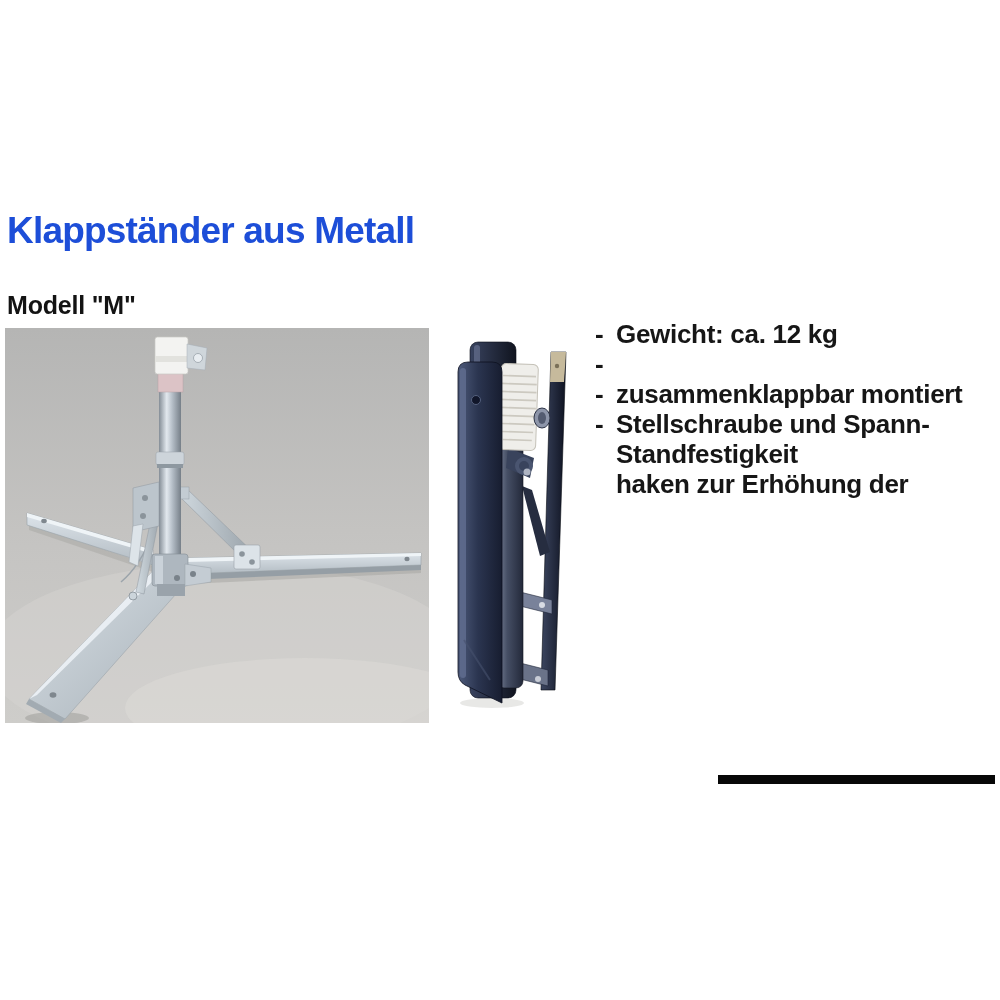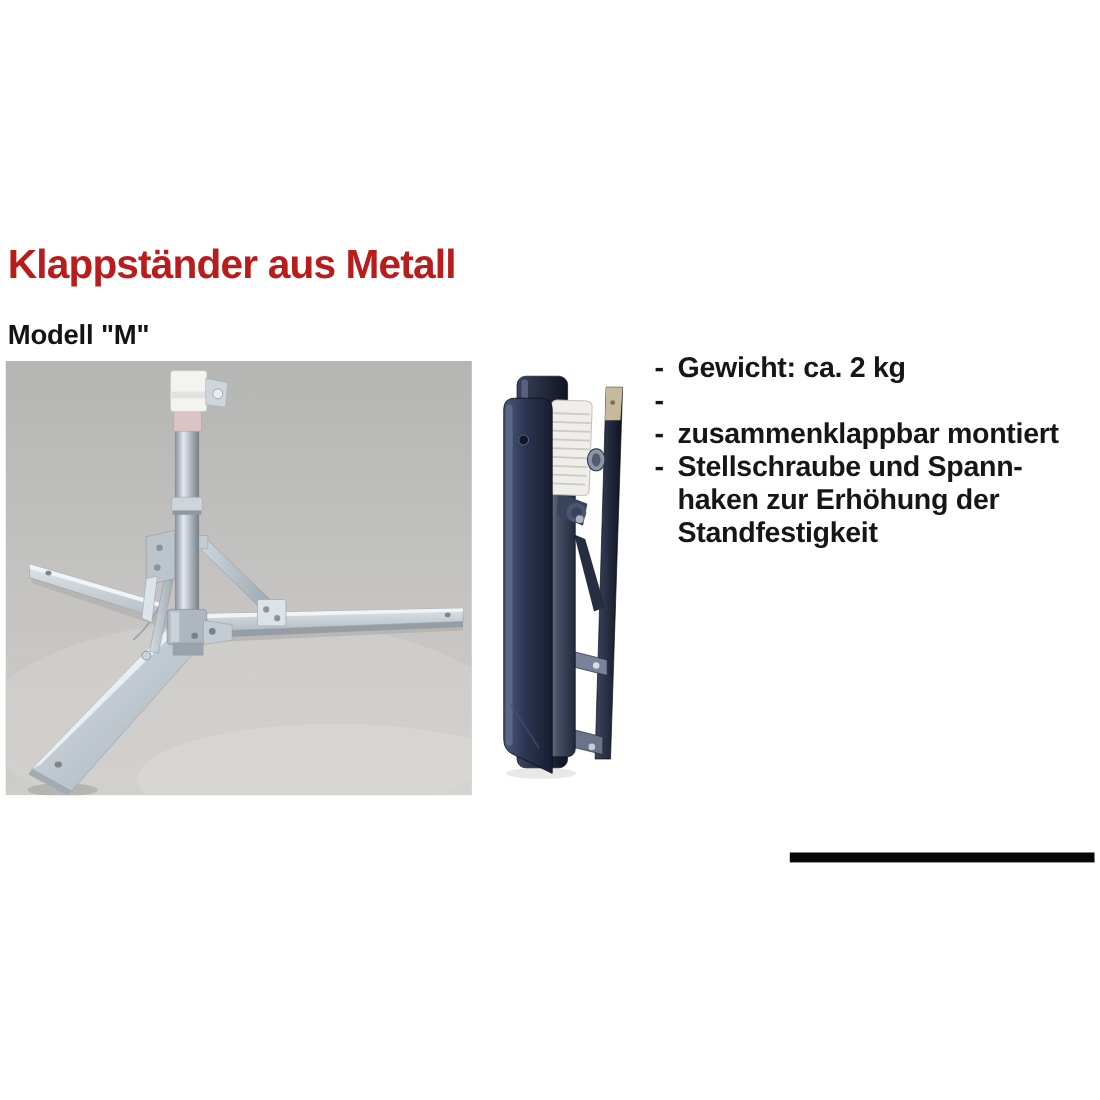--- a/index.html
+++ b/index.html
@@ -1,22 +1,22 @@
 <!DOCTYPE html>
 <html><head>
 <meta charset="utf-8">
 <style>
   html,body{margin:0;padding:0;background:#ffffff;}
   #page{
     position:relative;width:1000px;height:1000px;background:#ffffff;overflow:hidden;
     font-family:"Liberation Sans", sans-serif;color:#141414;
   }
   #title{
-    position:absolute;left:7px;top:221px;
-    font-size:37px;font-weight:bold;letter-spacing:-0.8px;line-height:1.1;color:#b91c1c;
+    position:absolute;left:7px;top:211px;
+    font-size:37px;font-weight:bold;letter-spacing:-0.8px;line-height:1.1;color:#1d4ed8;
   }
   #subtitle{
     position:absolute;left:7px;top:291px;
     font-size:25px;font-weight:bold;letter-spacing:-0.2px;color:#131313;
   }
   #photo-assembled{position:absolute;left:5px;top:328px;width:424px;height:395px;}
   #photo-folded{position:absolute;left:450px;top:340px;width:145px;height:372px;}
   #features{
     position:absolute;left:595px;top:319px;width:405px;
     font-size:26px;font-weight:bold;line-height:30px;color:#161616;letter-spacing:-0.3px;
@@ -191,38 +191,38 @@
         <rect x="10" y="28" width="6" height="310" rx="3" fill="#5f6c8e" opacity="0.85"></rect>
         <circle cx="26" cy="60" r="4.5" fill="#11162a" stroke="#5a6685" stroke-width="0.9"></circle>
         <path d="M14,300 L40,340" stroke="#46516d" stroke-width="2" opacity="0.6"></path>
       </g>
     </svg>
   </div>
 
   <div id="features">
     <div class="feat-row">
       <span class="feat-dash">-</span>
-      <span class="feat-text">Gewicht: ca. 2 kg</span>
+      <span class="feat-text">Gewicht: ca. 12 kg</span>
     </div>
     <div class="feat-row">
       <span class="feat-dash">-</span>
     </div>
     <div class="feat-row">
       <span class="feat-dash">-</span>
       <span class="feat-text">zusammenklappbar montiert</span>
     </div>
     <div class="feat-row">
       <span class="feat-dash">-</span>
       <span class="feat-text">Stellschraube und Spann-</span>
+    </div>
+    <div class="feat-row">
+      <span class="feat-dash"></span>
+      <span class="feat-text">Standfestigkeit</span>
     </div>
     <div class="feat-row">
       <span class="feat-dash"></span>
       <span class="feat-text">haken zur Erhöhung der</span>
     </div>
-    <div class="feat-row">
-      <span class="feat-dash"></span>
-      <span class="feat-text">Standfestigkeit</span>
-    </div>
   </div>
 
   <div id="divider"></div>
 
 </div>
 
 </body></html>

